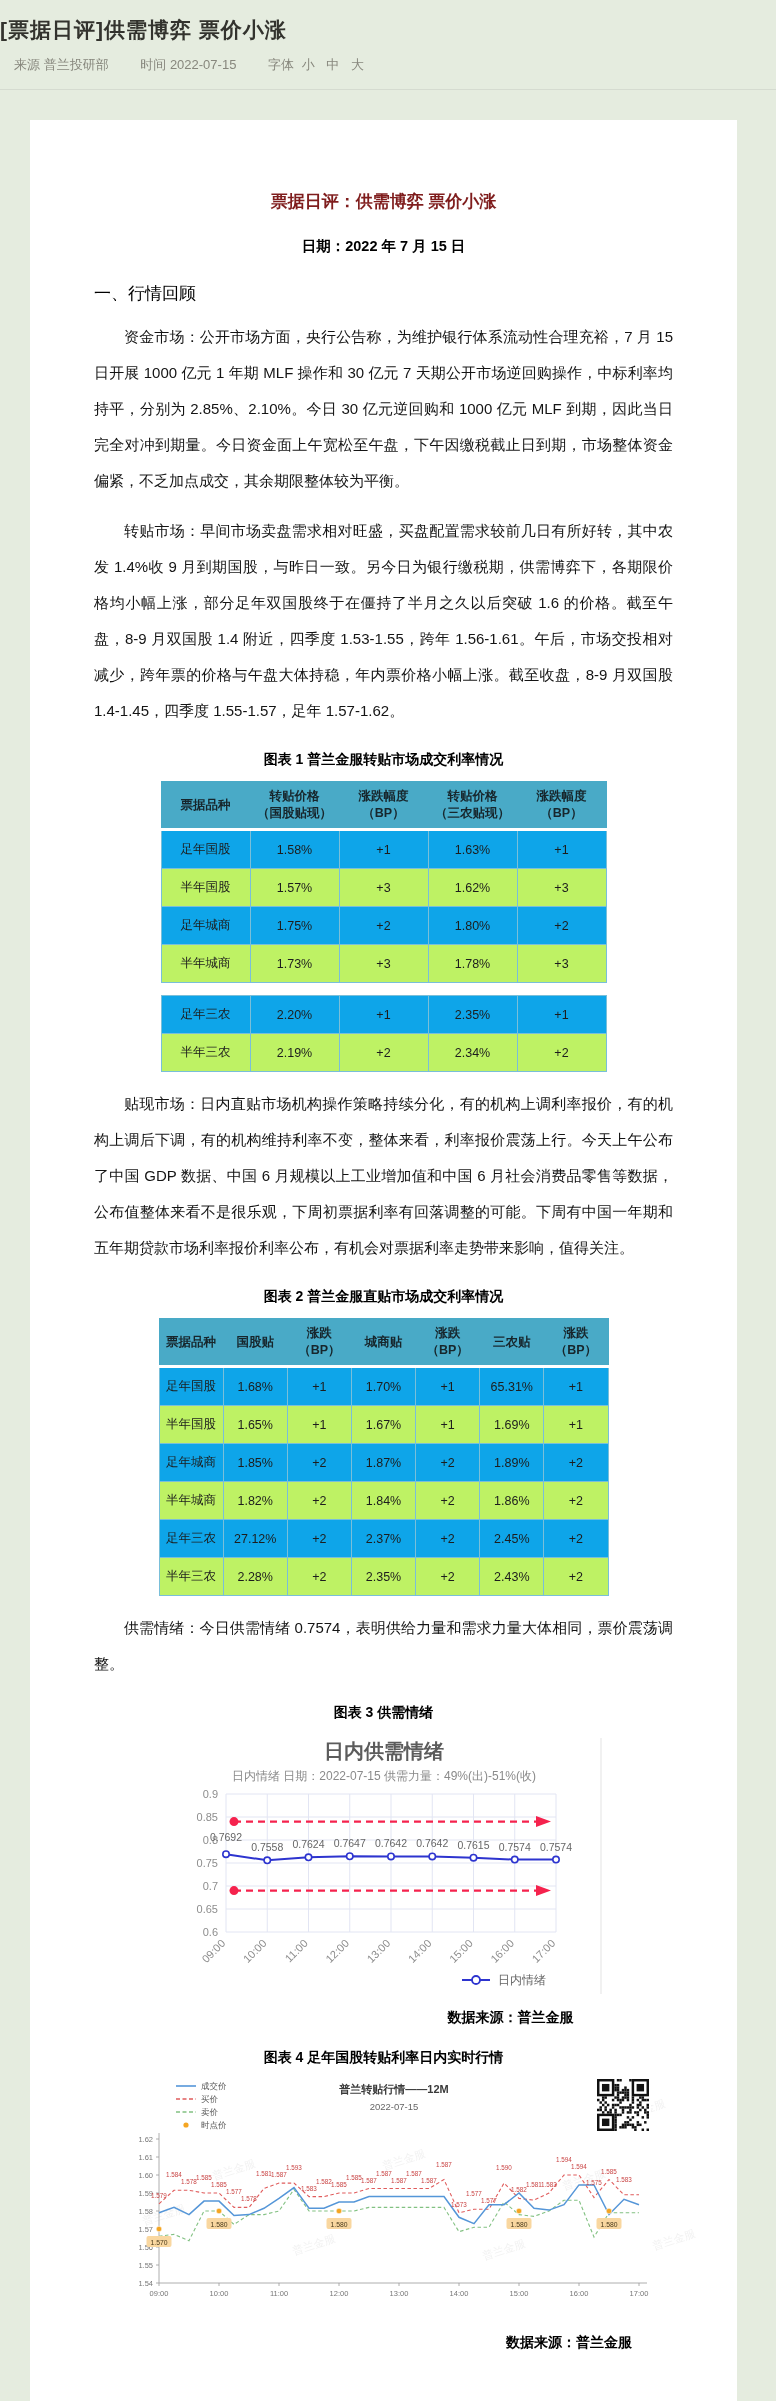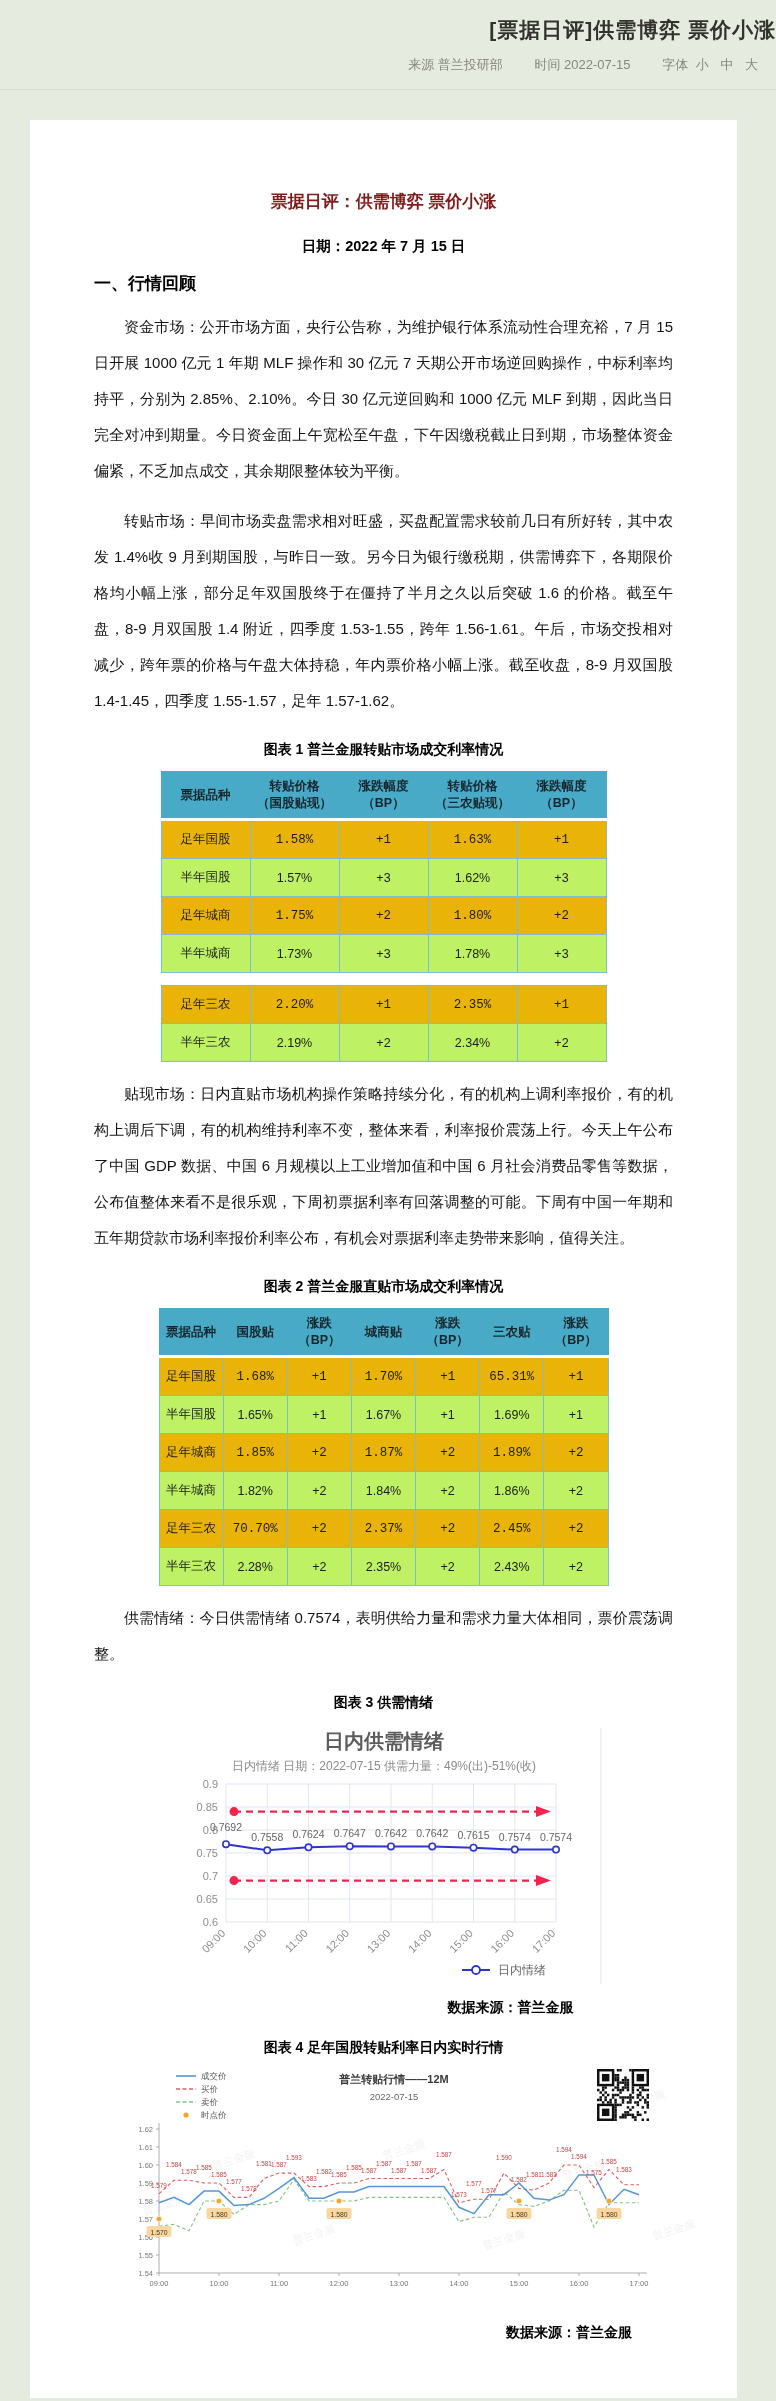--- a/index.html
+++ b/index.html
@@ -5,21 +5,21 @@
   html, body {
     margin: 0;
     padding: 0;
     background: #e5ecdf;
     width: 776px;
     font-family: "Liberation Sans", "DejaVu Sans", sans-serif;
   }
   body { min-height: 2401px; overflow-x: hidden; }
 
   
-  .site-header { padding-top: 16px; text-align: right; }
+  .site-header { padding-top: 16px; text-align: left; }
   .site-title {
     font-size: 21px; font-weight: bold; color: #33332e; letter-spacing: 1px;
   }
   .site-meta { margin-top: 12px; font-size: 13px; color: #87877d; }
   .site-meta .meta-group { margin: 0 14px; }
   .site-meta .fontsize-btn { margin: 0 4px; cursor: pointer; }
   .header-divider { margin-top: 15px; border-bottom: 1px solid #d5dbd0; height: 0; }
 
   
   .card {
@@ -28,21 +28,21 @@
   }
 
   .article-title {
     text-align: center; font-size: 17px; font-weight: bold; color: #7f1d1d;
   }
   .article-date {
     text-align: center; font-size: 14.5px; font-weight: bold; color: #000;
     margin-top: 24px;
   }
   .section-heading {
-    font-size: 17px; font-weight: bold; color: #000; margin-top: 16px;
+    font-size: 17px; font-weight: normal; color: #000; margin-top: 26px;
   }
   p.body-par {
     font-size: 15px; line-height: 36px; color: #141414;
     text-align: justify; text-indent: 2em; margin: 14px 0 0 0;
   }
   p.body-par b { font-weight: normal; }
 
   .fig-caption {
     text-align: center; font-size: 14px; font-weight: bold; color: #000;
     margin-top: 22px;
@@ -56,21 +56,21 @@
   table.rate-table.t2 { width: 450px; }
   table.rate-table th {
     background: #49aac7; border: 1px solid #49aac7; border-bottom: 3px solid #ffffff;
     font-size: 12.5px; font-weight: bold; color: #17262c; padding: 6px 2px;
     text-align: center; vertical-align: middle;
   }
   table.rate-table td {
     border: 1px solid #79bfd9; font-size: 12.5px; color: #1d1d1d;
     text-align: center; padding: 10px 2px;
   }
-  tr.row-light td { background: #eab308; font-family: Liberation Mono, monospace; }
+  tr.row-light td { background: #0ea5e9; }
   tr.row-white td { background: #bef264; }
   tr.spacer-row td { border: none; background: #ffffff; height: 12px; padding: 0; }
 
   
   .chart3-wrap { width: 440px; margin: 10px auto 0 auto; }
   .chart3-wrap svg { display: block; }
   .source-wrap-1 { width: 380px; margin: 4px auto 0 auto; text-align: right; }
   .chart4-wrap { width: 645px; margin: 8px 0 0 -30px; }
   .chart4-wrap svg { display: block; }
   .source-wrap-2 { text-align: right; margin: 6px 41px 0 0; }
@@ -250,21 +250,21 @@
           <td>半年城商</td>
           <td>1.82%</td>
           <td>+2</td>
           <td>1.84%</td>
           <td>+2</td>
           <td>1.86%</td>
           <td>+2</td>
         </tr>
         <tr class="row-light">
           <td>足年三农</td>
-          <td>70.70%</td>
+          <td>27.12%</td>
           <td>+2</td>
           <td>2.37%</td>
           <td>+2</td>
           <td>2.45%</td>
           <td>+2</td>
         </tr>
         <tr class="row-white">
           <td>半年三农</td>
           <td>2.28%</td>
           <td>+2</td>

